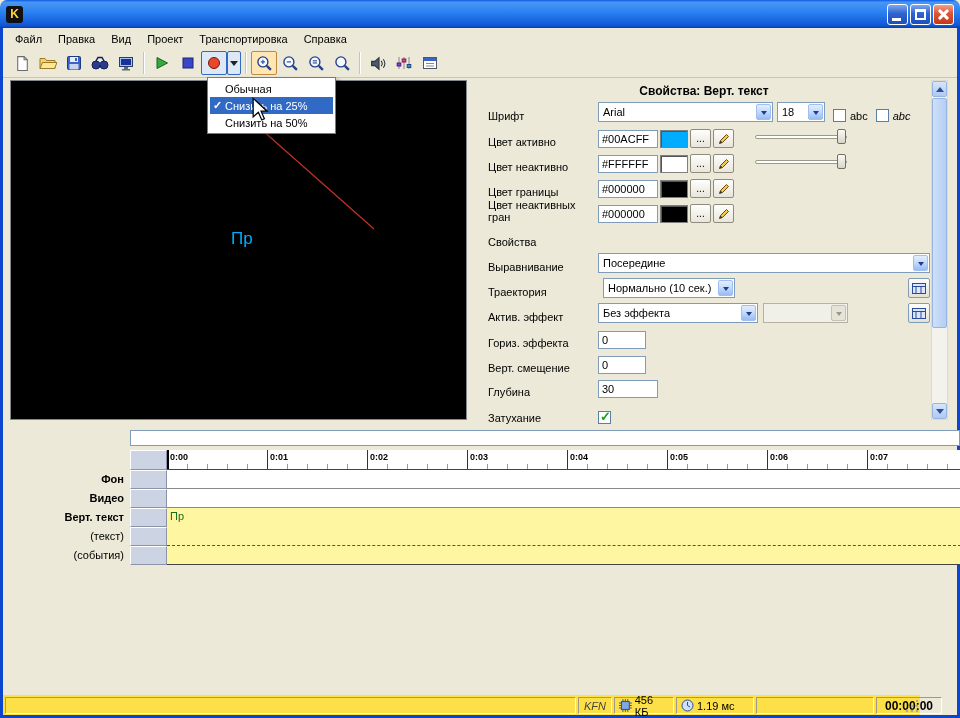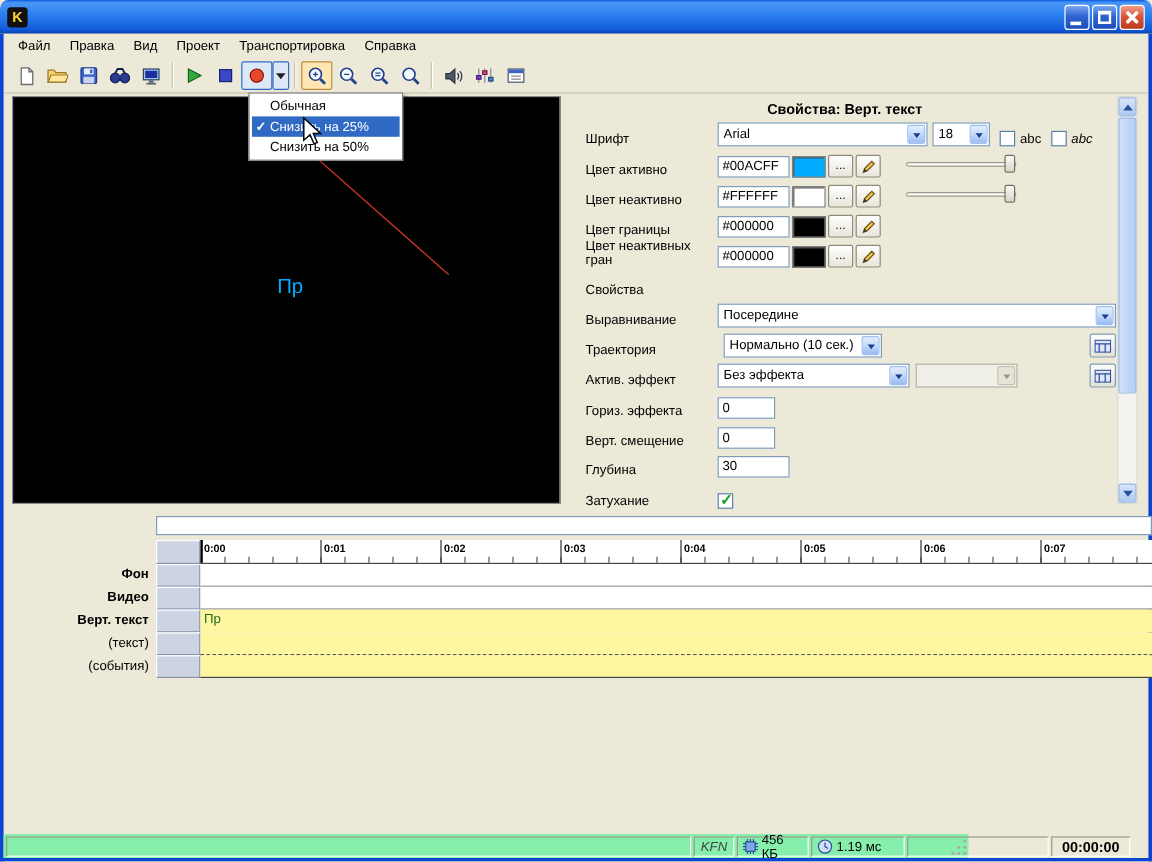--- a/index.html
+++ b/index.html
@@ -112,21 +112,21 @@
     box-shadow:3px 3px 4px rgba(0,0,0,.35);padding:2px;z-index:50}
   .ctx-item{height:17px;display:flex;align-items:center}
   .ctx-item.selected{background:#316AC5;color:#fff}
   .ctx-gutter{width:15px;text-align:center;flex:none}
   .ctx-gutter.check::after{content:"✓";font-size:11px;font-weight:bold}
 
   
   .cursor{position:absolute;left:250px;top:97px;z-index:60}
 
   
-  .statusbar{position:absolute;left:3px;top:695px;width:804px;height:20px;background:#86efac}
+  .statusbar{position:absolute;left:3px;top:695px;width:917px;height:20px;background:#fde047}
   .sb-panel{position:absolute;top:2px;height:17px;border:1px solid;border-color:#9D9A88 #FFF #FFF #9D9A88;
     display:flex;align-items:center;padding:0 4px;gap:3px}
   .kfn{font-style:italic;color:#444}
   .sb-time{font-weight:bold;font-size:12px}
   .sb-grip{position:absolute;right:0;top:2px;width:15px;height:17px}
 </style>
 </head>
 <body>
 
 <div class="wedge-l"></div>

